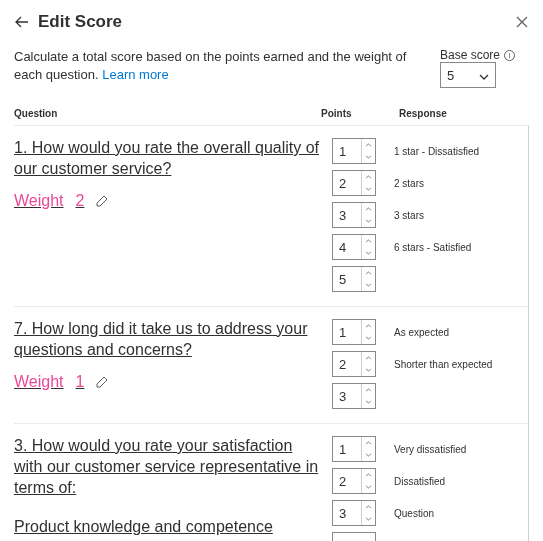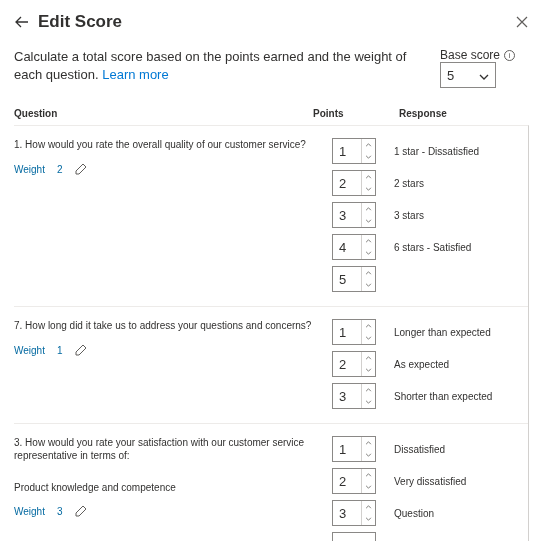--- a/index.html
+++ b/index.html
@@ -53,41 +53,41 @@
     }
     .chev { width:10px; height:10px; }
     .chev svg { stroke:#323130; }
     .column-head {
       display:flex;
       font-weight:600;
       font-size:10px;
       padding: 0 0 6px 0;
     }
     .col-q { flex: 1; }
-    .col-p { width: 86px; }
+    .col-p { width: 78px; }
     .col-r { width: 130px; }
     .scroll-area {
       flex:1;
       overflow-y:auto;
       border-top:1px solid #edebe9;
       border-right:1px solid #d2d0ce;
       position:relative;
     }
     .scroll-area::-webkit-scrollbar { width:8px; }
     .scroll-area::-webkit-scrollbar-thumb { background:#c8c6c4; border-radius:4px;}
     .q-block {
       border-bottom:1px solid #edebe9;
       padding: 12px 4px 14px 0;
       display:flex;
       gap: 10px;
     }
-    .q-left { flex:1; font-size:10px; }
+    .q-left { flex:1; font-size:16px;text-decoration:underline; }
     .q-text { margin-bottom: 12px; line-height:1.3;}
     .sub-text { margin-top:20px; margin-bottom:12px; }
-    .weight-row { display:flex; align-items:center; gap:12px; color:#0369a1; margin-bottom:14px;}
+    .weight-row { display:flex; align-items:center; gap:12px; color:#ec4899; margin-bottom:14px;}
     .weight-label { }
     .weight-val { }
     .pencil { width:12px; height:12px; cursor:pointer; display:flex;}
     .pencil svg { stroke:#605e5c; fill:none;}
     .q-right { display:flex; gap:18px;}
     .points-list, .resp-list { display:flex; flex-direction:column; gap:6px;}
     .resp-list { width:130px; }
     .resp-item { font-size:10px; height:26px; display:flex; align-items:center;}
     .spinner {
       width:44px; height:26px;
@@ -302,21 +302,20 @@
                 </div>
       <div class="sp-btn">
                   <svg viewBox="0 0 8 5" fill="none" stroke-width="1">
                     <path d="M1 1 L4 4 L7 1"></path>
                   </svg>
                 </div>
     </div>
   </div>
           </div>
         <div class="resp-list">
-            <div class="resp-item">Longer than expected</div>
             <div class="resp-item">As expected</div>
             <div class="resp-item">Shorter than expected</div>
           </div>
       </div>
     </div>
     <div class="q-block">
       <div class="q-left">
           <div class="q-text">3. How would you rate your satisfaction with our customer service representative in terms of:</div>
           <div class="sub-text">Product knowledge and competence</div>
           <div class="weight-row">
@@ -375,21 +374,21 @@
                   </svg>
                 </div>
     </div>
   </div>
             <div class="spinner">
     
     
   </div>
           </div>
         <div class="resp-list">
+            <div class="resp-item">Very dissatisfied</div>
             <div class="resp-item">Dissatisfied</div>
-            <div class="resp-item">Very dissatisfied</div>
             <div class="resp-item">Question</div>
             <div class="resp-item">Satisfied</div>
           </div>
       </div>
     </div>
     </div>
 </div>
 
 </body></html>

